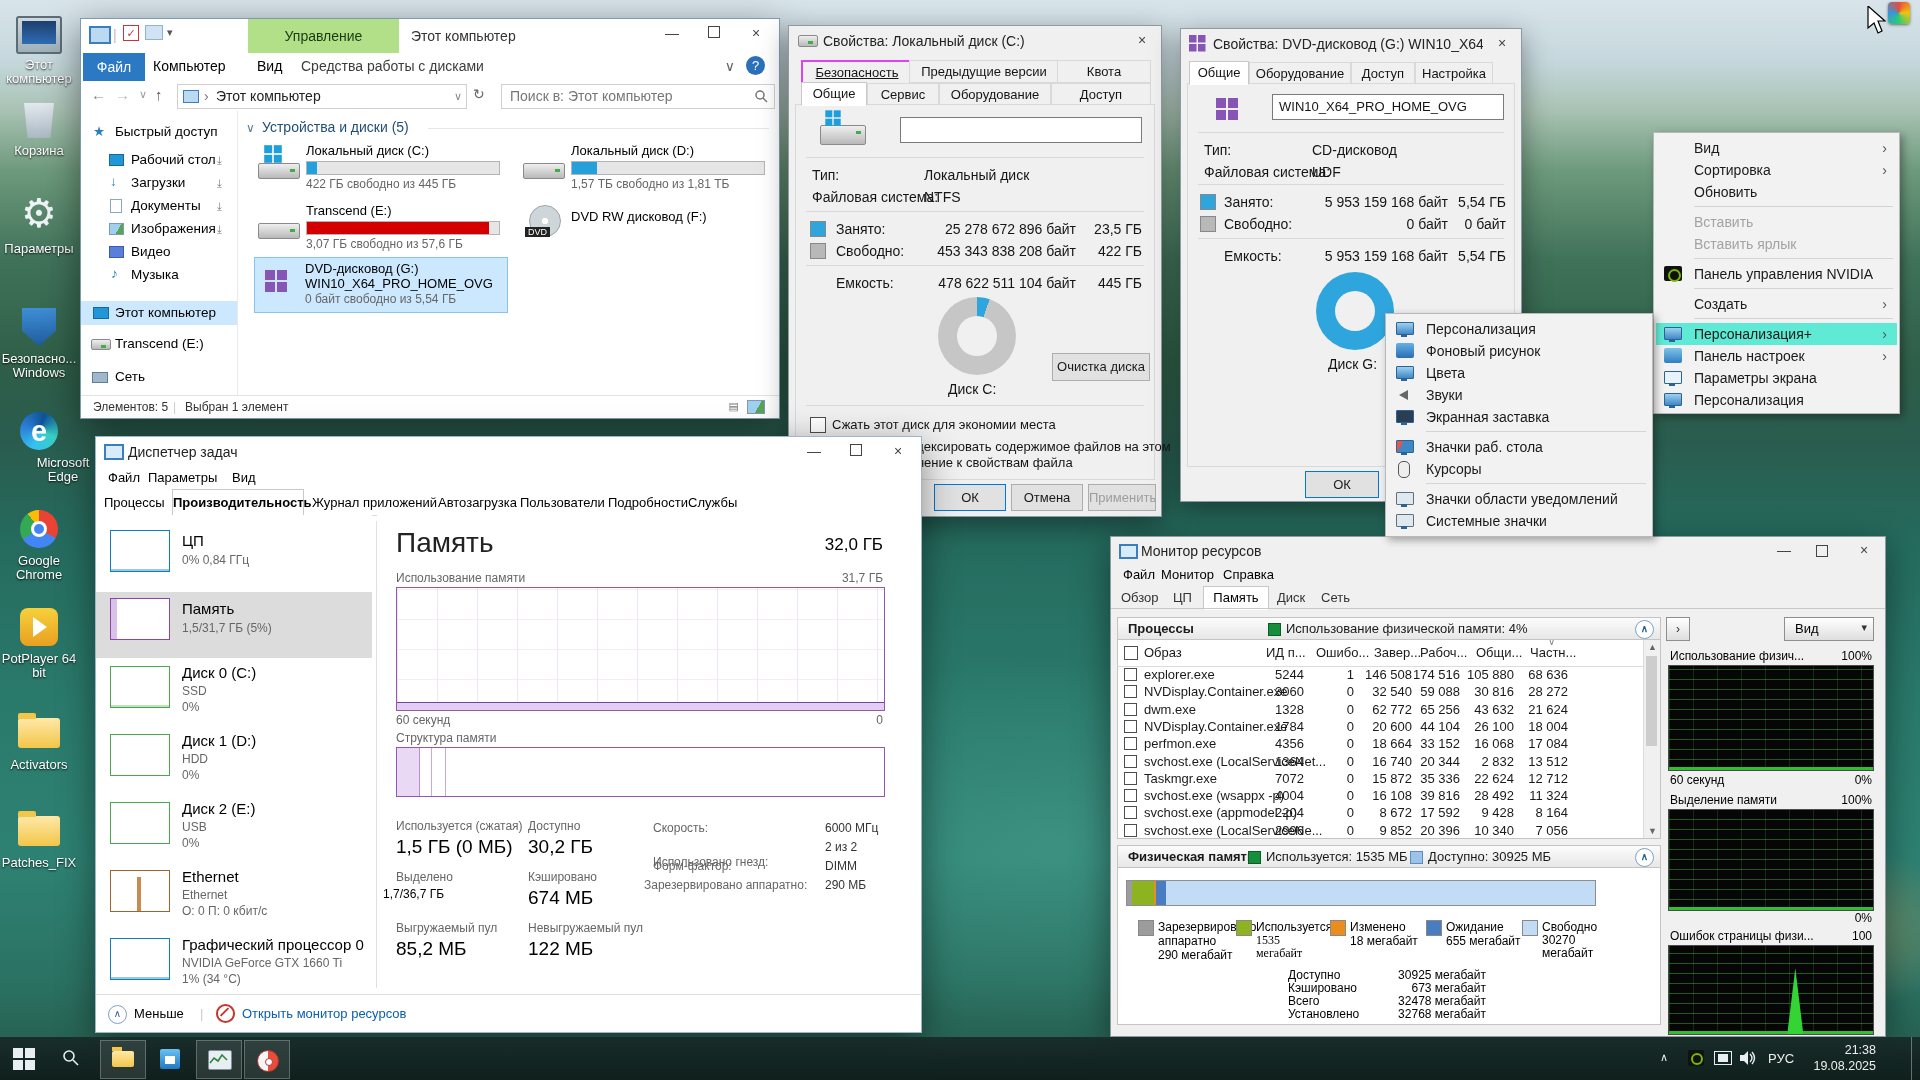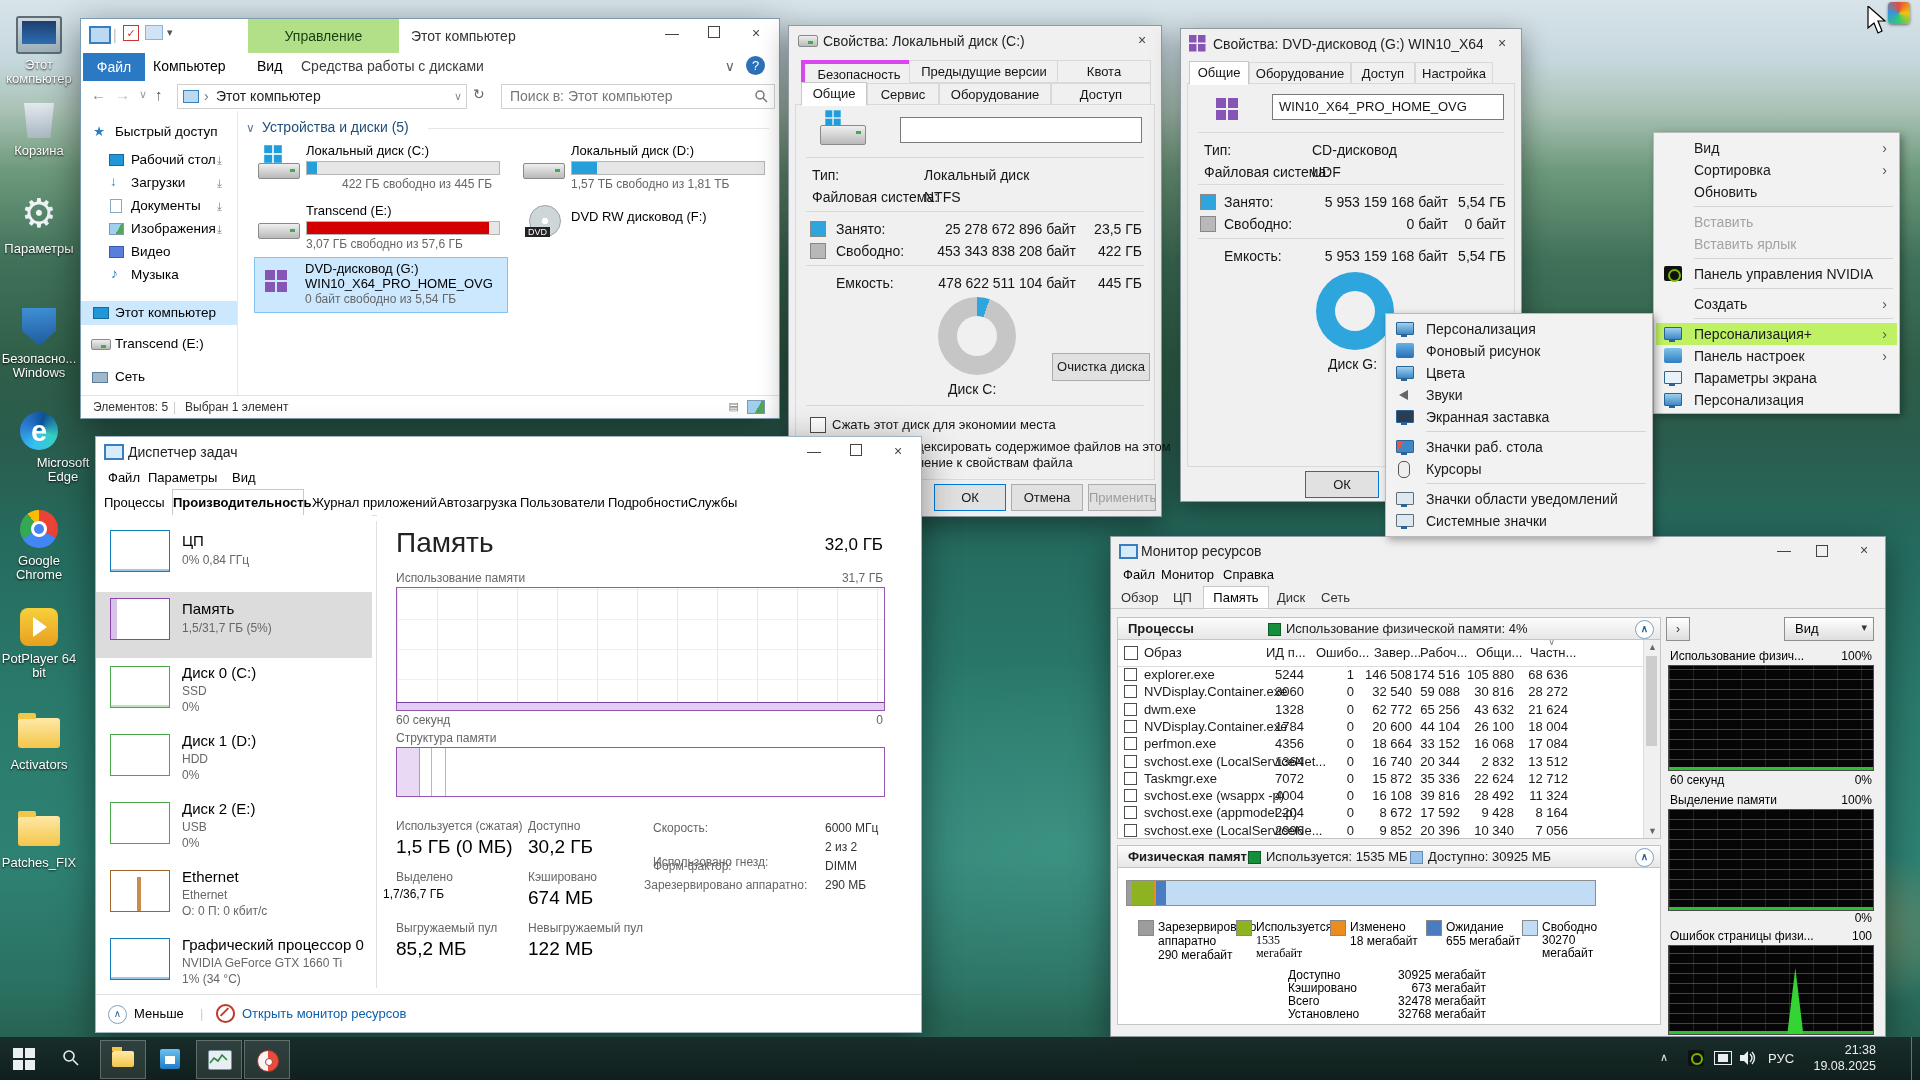--- a/index.html
+++ b/index.html
@@ -21,21 +21,21 @@
   .btn{position:absolute;background:#e1e1e1;border:1px solid #adadad;text-align:center;font-size:13px;color:#1a1a1a;}
   .btn-def{border:1px solid #0078d7;}
   .swatch{position:absolute;width:14px;height:14px;border:1px solid #888;}
   .donut{position:absolute;border-radius:50%;}
   .chk{position:absolute;width:14px;height:14px;background:#fff;border:1px solid #4d4d4d;}
   .chk.on{background:#0078d7;border-color:#0078d7;color:#fff;font-size:11px;line-height:14px;text-align:center;}
   .menu{position:absolute;background:#f2f2f2;border:1px solid #b9b9b9;box-shadow:3px 3px 8px rgba(0,0,0,.35);z-index:60;}
   .mi{position:absolute;left:2px;right:2px;height:22px;line-height:22px;font-size:14px;color:#1a1a1a;padding-left:38px;box-sizing:border-box;}
   .mi .arr{position:absolute;right:10px;top:0;color:#555;}
   .mi.dis{color:#a3a3a3;}
-  .mi.hov{background:#bef264;}
+  .mi.hov{background:#5eead4;}
   .msep{position:absolute;left:40px;right:6px;height:1px;background:#d4d4d4;}
   .mic{position:absolute;left:8px;top:3px;width:18px;height:15px;}
   .mon{position:absolute;left:8px;top:4px;width:16px;height:11px;border:1.5px solid #2a6496;background:linear-gradient(#9ed0f0,#3f88c5);border-radius:1px;}
   .mon:after{content:"";position:absolute;left:4px;top:11px;width:6px;height:3px;background:#2a6496;}
   .rg{position:absolute;background:#060606;border:1px solid #4b4b4b;
       background-image:repeating-linear-gradient(0deg, rgba(60,190,60,.45) 0 1px, transparent 1px 10px),repeating-linear-gradient(90deg, rgba(40,120,40,.35) 0 1px, transparent 1px 24px);}
   .rg .base{position:absolute;left:0;right:0;bottom:0;height:3px;background:#2fbf2f;}
   .thumb{position:absolute;width:58px;height:40px;background:#fff;border:1px solid #999;}
   .cap{color:#666;font-size:12px;}
   .link{color:#0b5fad;}
@@ -223,21 +223,21 @@
         <div class="winflag" style="left:6px;top:2px;transform:scale(.8);">
             <div></div>
             <div></div>
             <div></div>
             <div></div>
           </div>
         <div class="t" style="left:50px;top:2px;font-size:13px;">Локальный диск (C:)</div>
         <div class="tile-bar" style="left:50px;top:20px;width:192px;">
             <div class="tile-fill" style="width:5%;background:#26a0da;"></div>
           </div>
-        <div class="t cap" style="left:50px;top:36px;margin-left:36px;">422 ГБ свободно из 445 ГБ</div>
+        <div class="t cap" style="left:50px;top:36px;">422 ГБ свободно из 445 ГБ</div>
       </div>
 
       <div class="abs" style="left:283px;top:30px;width:250px;height:52px;">
         <div class="hdd" style="left:2px;top:22px;"></div>
         <div class="t" style="left:50px;top:2px;font-size:13px;">Локальный диск (D:)</div>
         <div class="tile-bar" style="left:50px;top:20px;width:192px;">
             <div class="tile-fill" style="width:13%;background:#26a0da;"></div>
           </div>
         <div class="t cap" style="left:50px;top:36px;">1,57 ТБ свободно из 1,81 ТБ</div>
       </div>
@@ -279,21 +279,21 @@
     </div>
   </div>
 
   <div class="dlg" style="left:788px;top:25px;width:372px;height:490px;z-index:20;">
     <div class="abs" style="left:0;top:0;right:0;height:30px;">
       <span class="hdd" style="left:9px;top:9px;width:18px;height:10px;"></span>
       <span class="t ttl" style="left:34px;top:7px;">Свойства: Локальный диск (C:)</span>
       <div class="wc" style="right:4px;width:30px;">×</div>
     </div>
 
-    <div class="t" style="left:12px;top:34px;width:108px;height:21px;border:4px solid #d946ef;background:#f0f0f0;text-align:center;line-height:21px;font-size:13px;"><span>Безопасность</span></div>
+    <div class="t" style="left:12px;top:34px;width:108px;height:21px;border:2px solid #d946ef;background:#f0f0f0;text-align:center;line-height:21px;font-size:13px;text-decoration:underline;"><span>Безопасность</span></div>
     <div class="t" style="left:120px;top:34px;width:148px;height:21px;border:1px solid #d9d9d9;background:#f0f0f0;text-align:center;line-height:21px;font-size:13px;"><span>Предыдущие версии</span></div>
     <div class="t" style="left:268px;top:34px;width:92px;height:21px;border:1px solid #d9d9d9;background:#f0f0f0;text-align:center;line-height:21px;font-size:13px;"><span>Квота</span></div>
     <div class="t tabsel" style="left:12px;top:56px;width:64px;height:22px;text-align:center;line-height:22px;font-size:13px;z-index:2;"><span>Общие</span></div>
     <div class="t" style="left:78px;top:57px;width:70px;height:21px;border:1px solid #d9d9d9;background:#f0f0f0;text-align:center;line-height:21px;font-size:13px;"><span>Сервис</span></div>
     <div class="t" style="left:150px;top:57px;width:110px;height:21px;border:1px solid #d9d9d9;background:#f0f0f0;text-align:center;line-height:21px;font-size:13px;"><span>Оборудование</span></div>
     <div class="t" style="left:262px;top:57px;width:98px;height:21px;border:1px solid #d9d9d9;background:#f0f0f0;text-align:center;line-height:21px;font-size:13px;"><span>Доступ</span></div>
 
     <div class="abs" style="left:6px;top:78px;width:358px;height:374px;border:1px solid #d9d9d9;background:#f0f0f0;">
       <div class="hdd" style="left:24px;top:20px;width:44px;height:18px;"></div>
       <div class="winflag" style="left:26px;top:2px;transform:scale(.7);">

